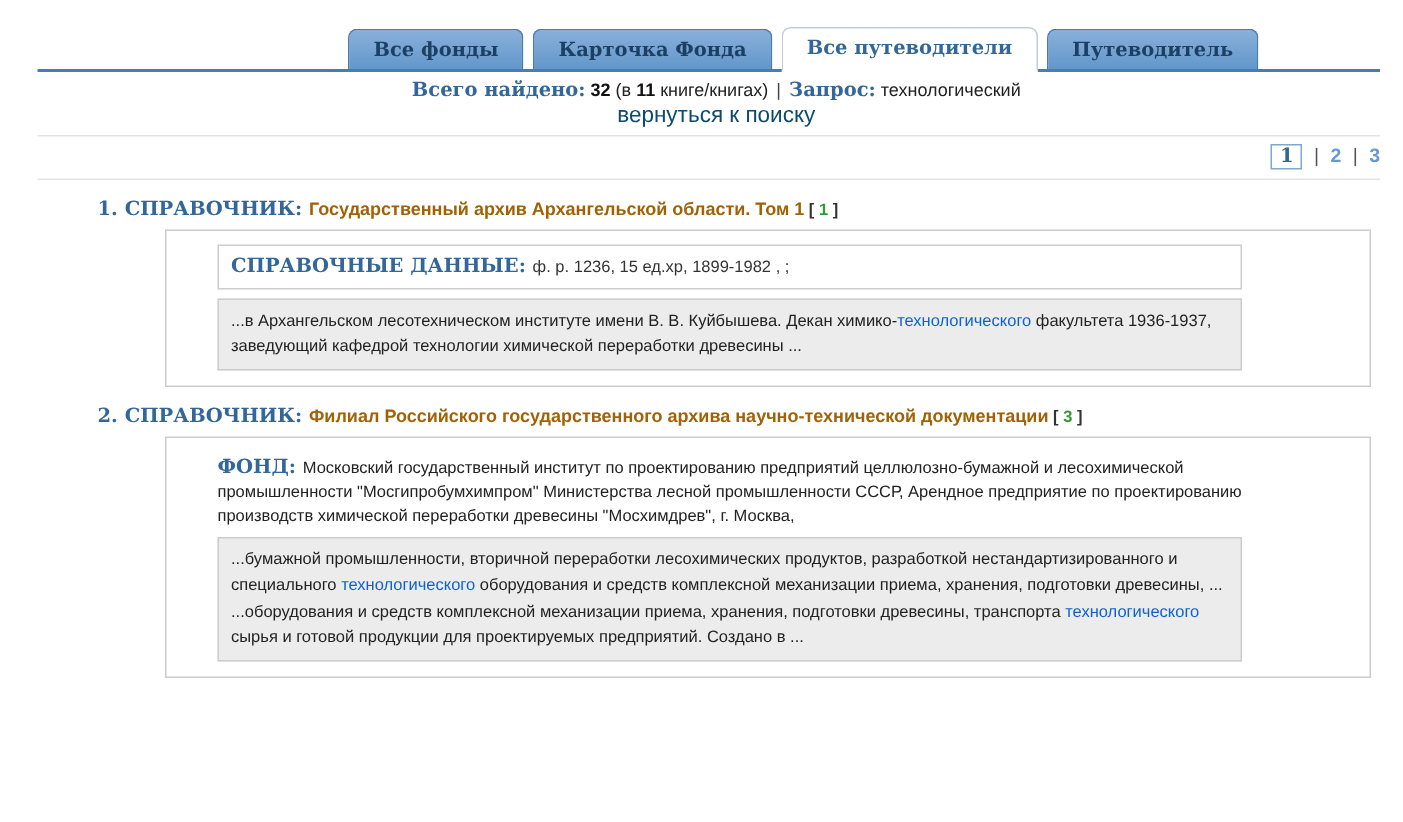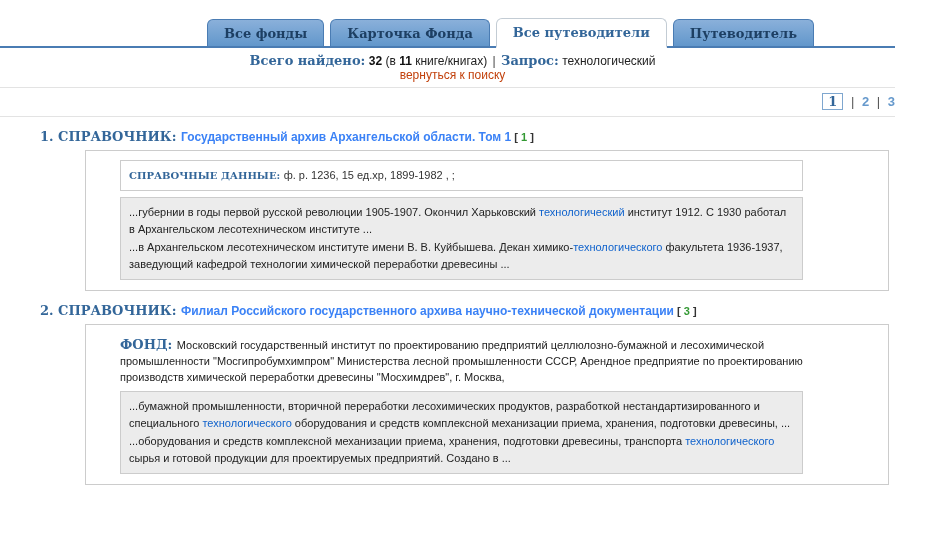--- a/index.html
+++ b/index.html
@@ -1,52 +1,52 @@
 <!DOCTYPE html>
 <html style="--accent: #336699; --tab-border: #4a7cb3; --tab-bg: #6b9dd2; --highlight: #0f62cc; --hit-green: #339933;"><head>
 <meta charset="utf-8">
 <style>
   html,body{margin:0;padding:0;background:#fff;}
   .page{position:relative;width:895px;height:548px;overflow:hidden;background:#fff;
-        font-family:"Liberation Sans",sans-serif;font-size:11px;color:#333;}
+        font-family:"Liberation Sans",sans-serif;font-size:11px;color:#333;padding-left:25px;}
   
   .tabbar{padding:18px 0 0 207px;border-bottom:2px solid var(--tab-border,#4a7cb3);white-space:nowrap;}
   .tab{display:inline-block;vertical-align:bottom;margin-right:6px;padding:6px 16px 5px;
        background:linear-gradient(#8ab0da,#6297cb);border:1px solid var(--tab-border,#4a7cb3);border-bottom:none;
        border-radius:6px 6px 0 0;font-family:"DejaVu Serif",serif;font-weight:bold;font-size:13px;
        color:#1d3f63;cursor:pointer;}
   .tab.active{background:#fff;color:var(--accent,#336699);border:1px solid #c3ccd4;border-bottom:2px solid #fff;
        margin-bottom:-2px;padding-bottom:6px;position:relative;z-index:2;}
   
   .summary-row{display:flex;justify-content:space-between;align-items:center;
        padding:5px 14px 5px 24px;border-bottom:1px solid #e3e3e3;flex-direction:column;}
   .lbl{font-family:"DejaVu Serif",serif;font-weight:bold;color:var(--accent,#336699);font-size:13px;}
   .summary-left b{color:#111;font-size:12px;}
   .summary-left{color:#222;font-size:12px;}
   .divider{color:#444;margin:0 2px;}
-  .back-link{color:#c2410c;font-size:12px;text-decoration:none;cursor:pointer;}
+  .back-link{color:#0c4a6e;font-size:15px;text-decoration:none;cursor:pointer;}
   
   .pagination{text-align:right;padding:5px 0 6px;border-bottom:1px solid #e3e3e3;font-size:13px;}
   .page-current{display:inline-block;border:1px solid #7fa7cf;padding:0 5px;font-weight:bold;
        color:var(--accent,#336699);font-family:"DejaVu Serif",serif;}
   .page-sep{color:#555;margin:0 4px;}
   .page-link{color:#6699cc;font-weight:bold;text-decoration:none;cursor:pointer;}
   
   .result-head{margin:11px 6px 0 40px;line-height:17px;}
   .result-num,.result-head .lbl{font-size:13px;}
   .result-num{font-family:"DejaVu Serif",serif;font-weight:bold;color:var(--accent,#336699);}
-  .result-title{font-weight:bold;color:#3b82f6;font-size:12px;}
+  .result-title{font-weight:bold;color:#a16207;font-size:12px;}
   .bracket{color:#333;font-weight:bold;}
   .hits{color:var(--hit-green,#339933);font-weight:bold;}
   .result-box{margin:4px 6px 6px 85px;border:1px solid #ccc;padding:4px 0 10px 14px;}
   .section-row{line-height:18px;}
   .section-link{color:#3a6ea5;text-decoration:none;cursor:pointer;font-size:12px;}
   .fund-row{margin:8px 85px 0 20px;line-height:16px;color:#222;}
   .ref-box{margin:5px 85px 0 20px;border:1px solid #ccc;background:#fff;padding:6px 8px;line-height:16px;}
-  .ref-box .lbl{font-size:10px;}
+  .ref-box .lbl{font-size:13px;}
   .snippet-box{margin:6px 85px 0 20px;border:1px solid #ccc;background:#ececec;padding:5px 8px;line-height:17px;color:#222;}
   .snip-line{margin:1px 0;}
   .hl{color:var(--highlight,#0f62cc);}
 </style>
 </head>
 <body>
 
 <div class="page">
 
   <div class="tabbar">
@@ -67,21 +67,20 @@
     <a class="back-link">вернуться к поиску</a>
   </div>
 
   <div class="pagination" id="pagination"><span class="page-current">1</span><span class="page-sep"> | </span><a class="page-link">2</a><span class="page-sep"> | </span><a class="page-link">3</a></div>
 
   <div id="results">
       <div class="result-head"><span class="result-num">1. </span><span class="lbl">СПРАВОЧНИК: </span><span class="result-title">Государственный архив Архангельской области. Том 1</span><span class="bracket"> [ </span><span class="hits">1</span><span class="bracket"> ]</span></div>
       <div class="result-box">
         <div class="ref-box"><span class="lbl">СПРАВОЧНЫЕ ДАННЫЕ: </span><span>ф. р. 1236, 15 ед.хр, 1899-1982 , ;</span></div>
         <div class="snippet-box">
-          <div class="snip-line"><span>...губернии в  годы первой русской революции 1905-1907. Окончил Харьковский </span><span class="hl">технологический</span><span> институт 1912. С 1930 работал в Архангельском лесотехническом институте ...</span></div>
           <div class="snip-line"><span>...в  Архангельском лесотехническом институте имени В. В. Куйбышева. Декан химико-</span><span class="hl">технологического</span><span> факультета 1936-1937, заведующий кафедрой технологии химической переработки древесины ...</span></div>
         </div>
       </div>
       <div class="result-head"><span class="result-num">2. </span><span class="lbl">СПРАВОЧНИК: </span><span class="result-title">Филиал Российского государственного архива научно-технической документации</span><span class="bracket"> [ </span><span class="hits">3</span><span class="bracket"> ]</span></div>
       <div class="result-box">
         <div class="fund-row"><span class="lbl">ФОНД: </span><span>Московский государственный институт по проектированию предприятий целлюлозно-бумажной и лесохимической промышленности "Мосгипробумхимпром" Министерства лесной промышленности СССР, Арендное предприятие по проектированию производств  химической переработки древесины "Мосхимдрев", г. Москва,</span></div>
         <div class="snippet-box">
           <div class="snip-line"><span>...бумажной промышленности, вторичной переработки лесохимических продуктов, разработкой нестандартизированного и специального </span><span class="hl">технологического</span><span> оборудования и средств комплексной механизации приема, хранения, подготовки древесины, ...</span></div>
           <div class="snip-line"><span>...оборудования и средств комплексной механизации приема, хранения, подготовки древесины, транспорта </span><span class="hl">технологического</span><span> сырья и готовой продукции для проектируемых предприятий. Создано в ...</span></div>
         </div>

